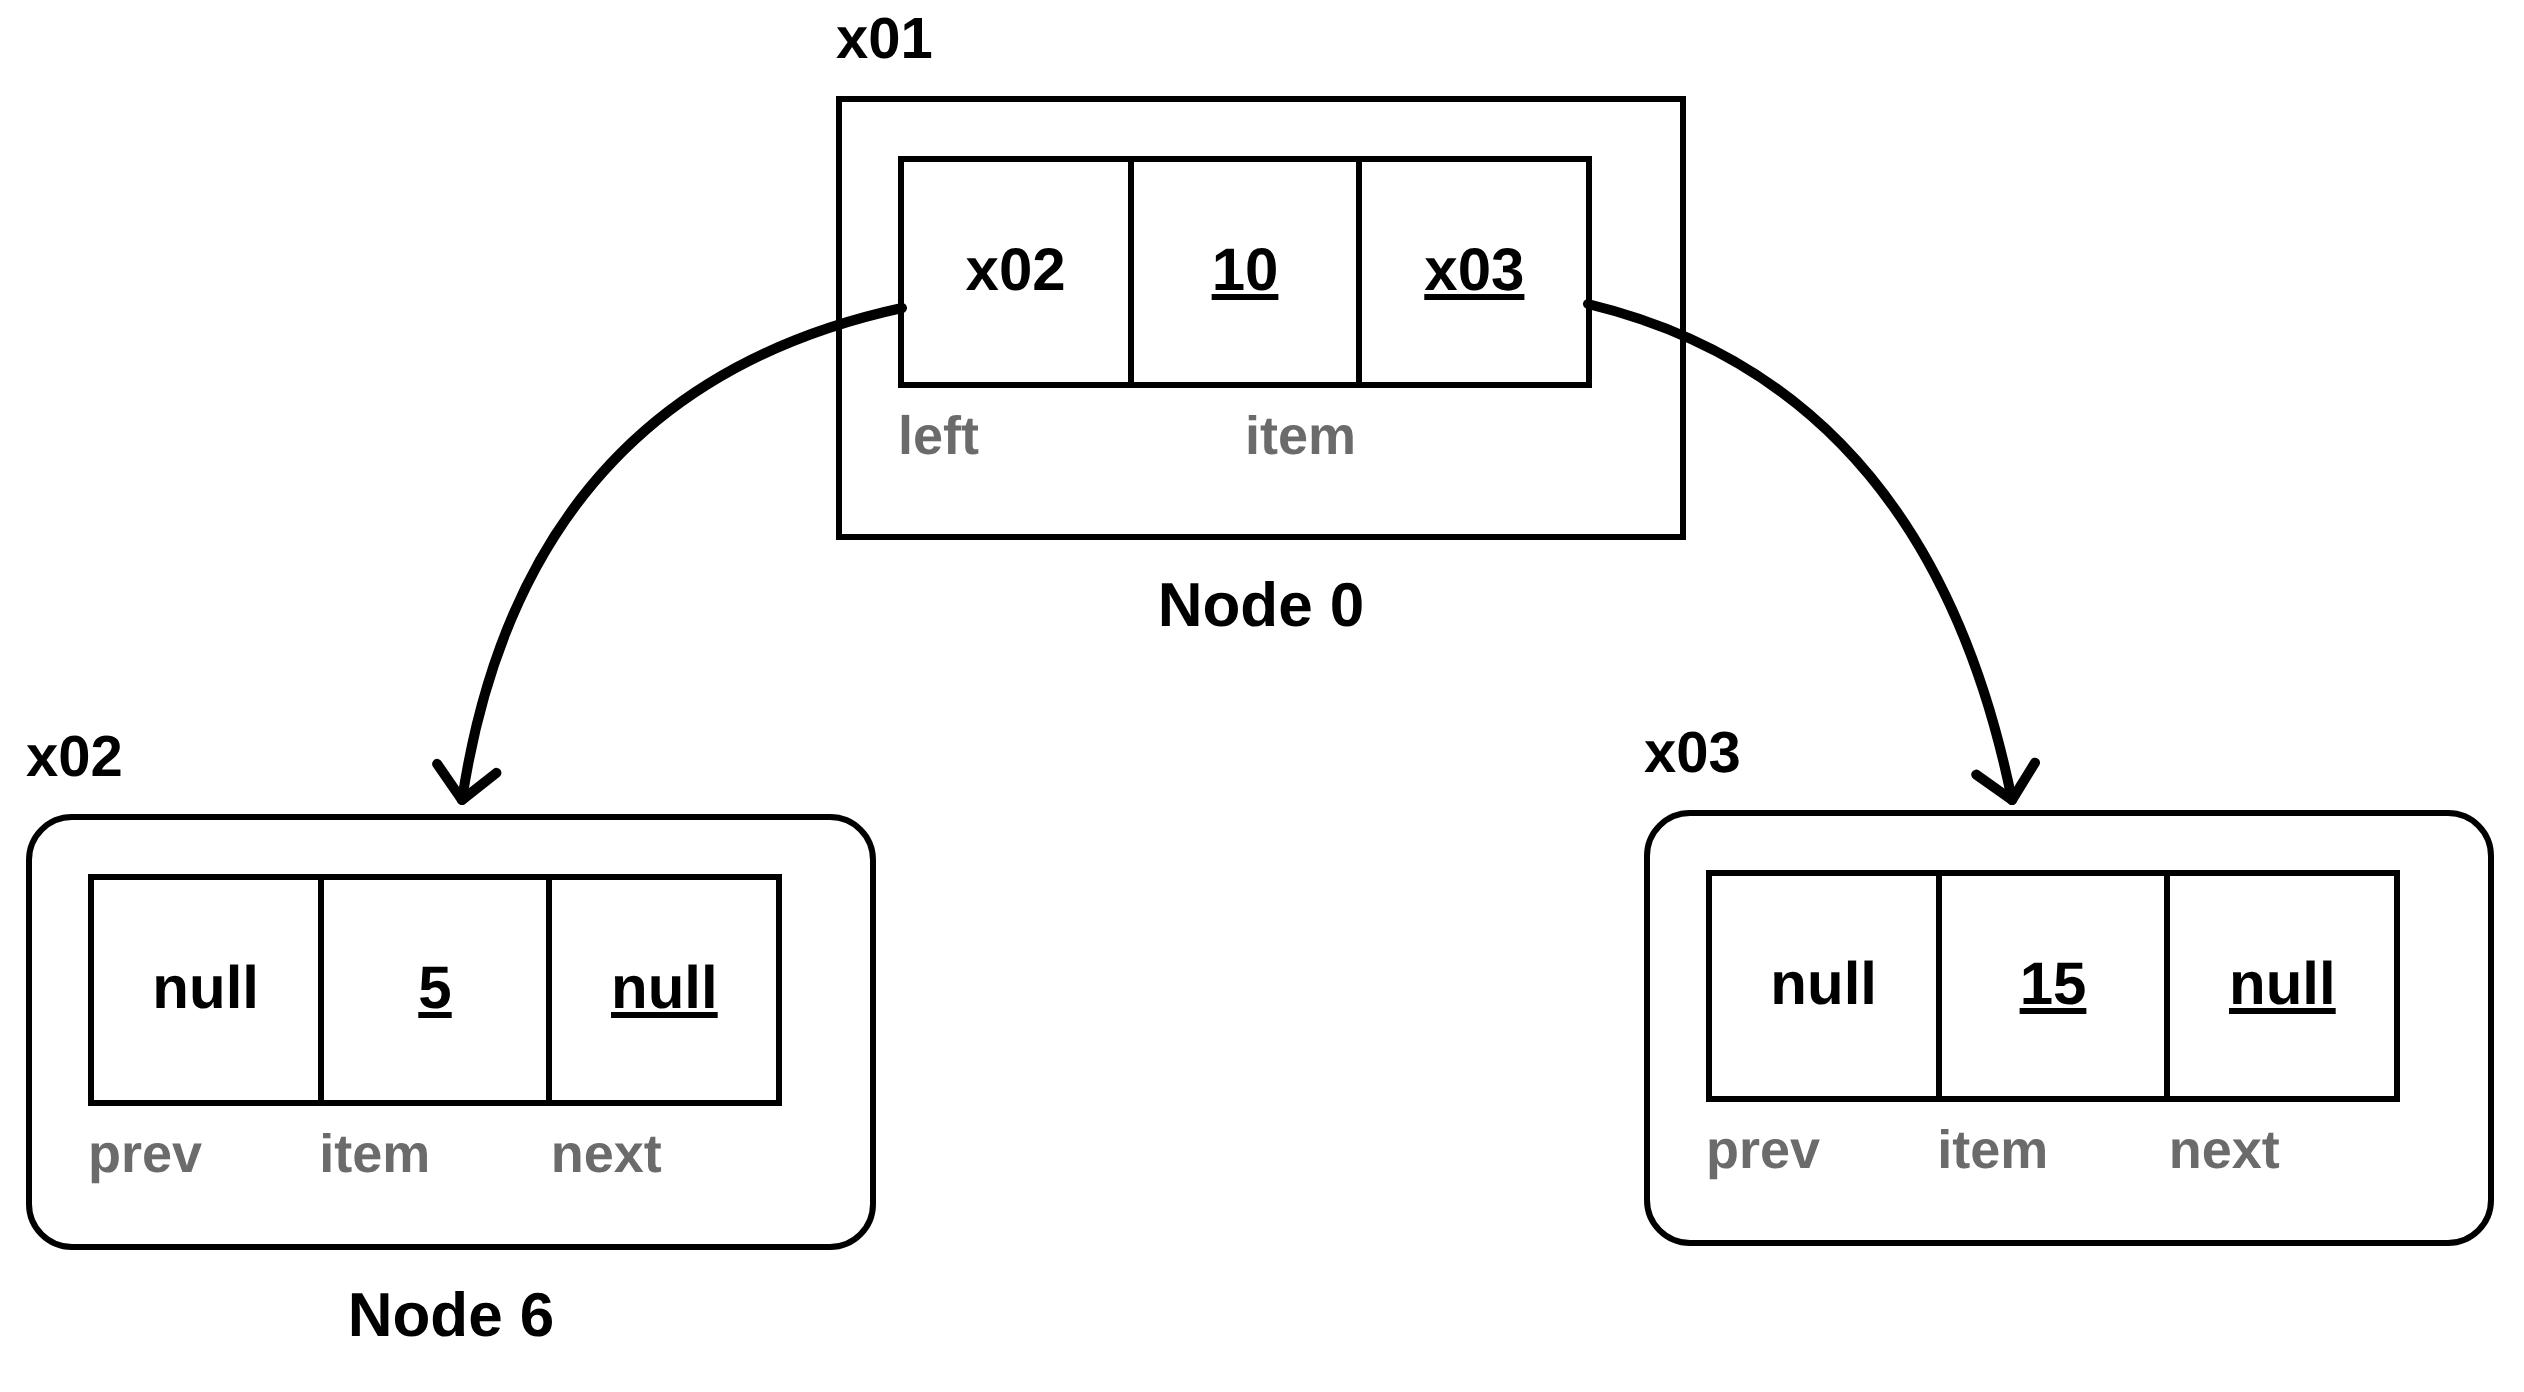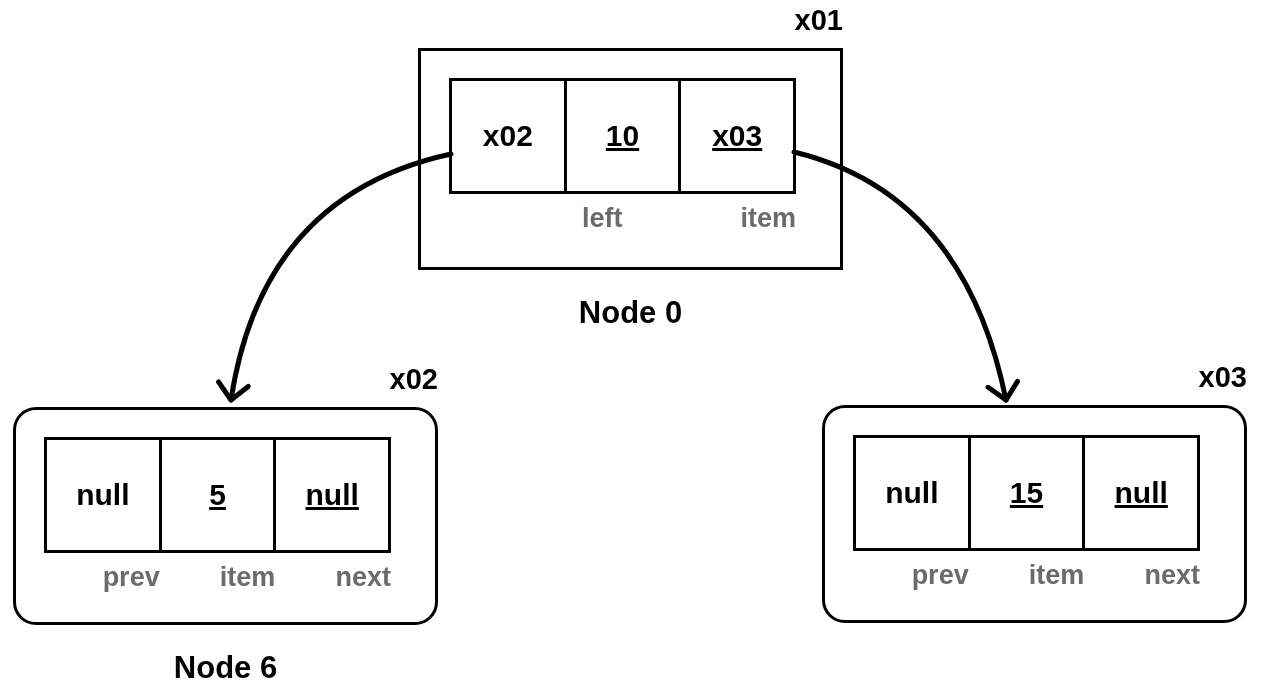--- a/index.html
+++ b/index.html
@@ -26,21 +26,21 @@
   .node-group {
     position: absolute;
     width: 425px;
     z-index: 2;
   }
   .ptr-label {
     font-size: 29px;
     font-weight: 700;
     color: #000000;
     line-height: 32px;
-    text-align: right;
+    text-align: left;
     margin-bottom: 0;
   }
   .node-box {
     position: relative;
     margin-top: 12px;
     width: 419px;            
     border: 3px solid #000000;
     background: #ffffff;
   }
   .node-box.h0 { height: 216px; }  
@@ -67,27 +67,27 @@
   .cell + .cell { margin-left: -3px; text-decoration: underline; }
   .labels-row {
     position: absolute;
     left: 28px;
     top: 152px;
     width: 347px;
     display: flex;
   }
   .field-label {
     flex: 1;
-    text-align: right;
+    text-align: left;
     font-size: 27px;
     font-weight: 700;
     color: #6b6b6b;
   }
   .caption {
-    margin-top: 25px;
+    margin-top: 15px;
     width: 425px;
     text-align: center;
     font-size: 31px;
     font-weight: 700;
     color: #000000;
   }
   #node0 { left: 418px; top: 4px;   }
   #node1 { left: 13px;  top: 363px; }
   #node2 { left: 822px; top: 361px; }
 </style>

